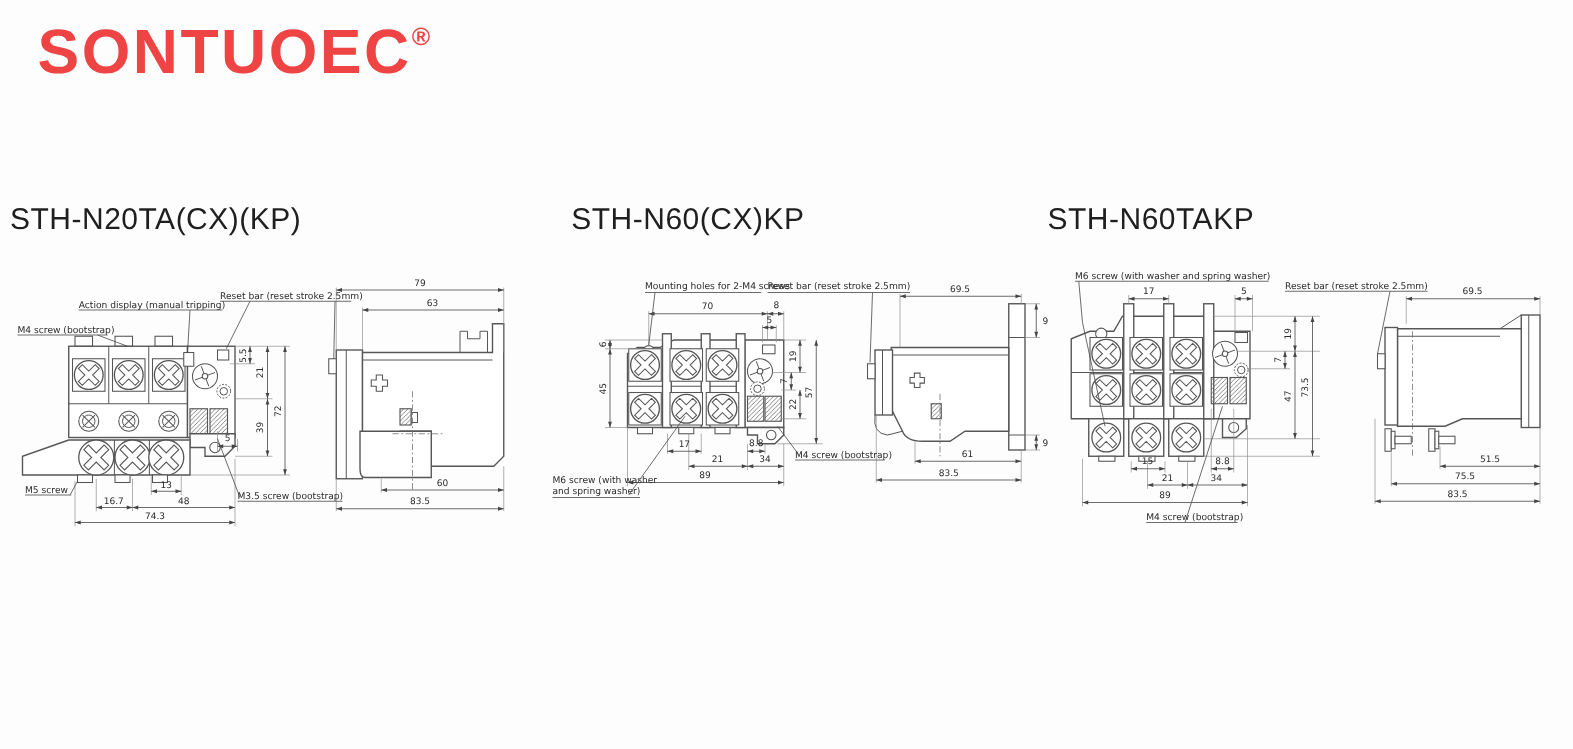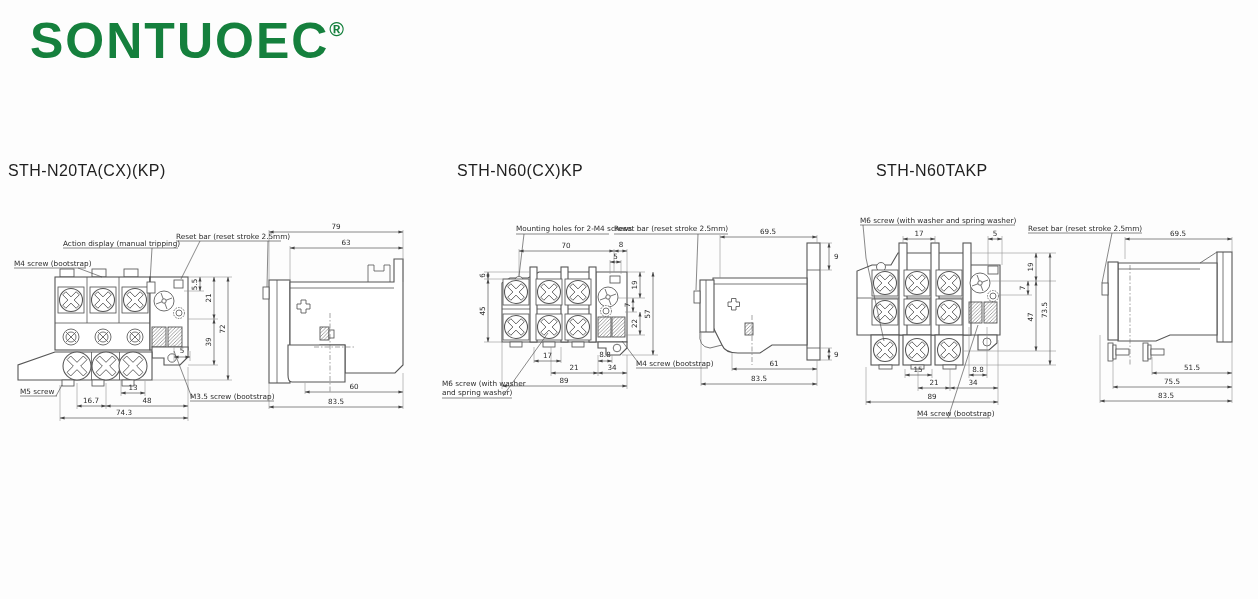--- a/index.html
+++ b/index.html
@@ -1,25 +1,25 @@
 <!DOCTYPE html>
 <html><head>
 <meta charset="utf-8">
 <style>
   html,body{margin:0;padding:0}
   body{
     width:1258px;height:599px;position:relative;overflow:hidden;
     background:#fdfdfd;font-family:"Liberation Sans",sans-serif;
   }
   .logo{position:absolute;left:30px;top:16px;font-size:50px;font-weight:bold;
-        color:#15803d;letter-spacing:2px;line-height:1}
+        color:#ef4444;letter-spacing:2px;line-height:1}
   .logo sup{font-size:20px;vertical-align:22px;letter-spacing:0}
-  .dtitle{position:absolute;top:162px;font-size:16px;color:#1f1f1f;
+  .dtitle{position:absolute;top:162px;font-size:24px;color:#1f1f1f;
           letter-spacing:.4px;white-space:nowrap}
-  #t1{left:8px}#t2{left:457px}#t3{left:876px}
+  #t1{left:8px}#t2{left:457px}#t3{left:838px}
   svg.sheet{position:absolute;overflow:visible}
   #svg1{left:0;top:195px}
   #svg2{left:440px;top:195px}
   #svg3{left:830px;top:195px}
   .o  {fill:#fff;stroke:#565656;stroke-width:1.1;stroke-linejoin:miter}
   .o2 {fill:#fff;stroke:#565656;stroke-width:.85}
   .ln {stroke:#565656;stroke-width:.8;fill:none}
   .scr{fill:#fff;stroke:#565656;stroke-width:1.05}
   .px {fill:#fff;stroke:#565656;stroke-width:.85}
   .kn {fill:url(#hatch);stroke:#565656;stroke-width:.9}

